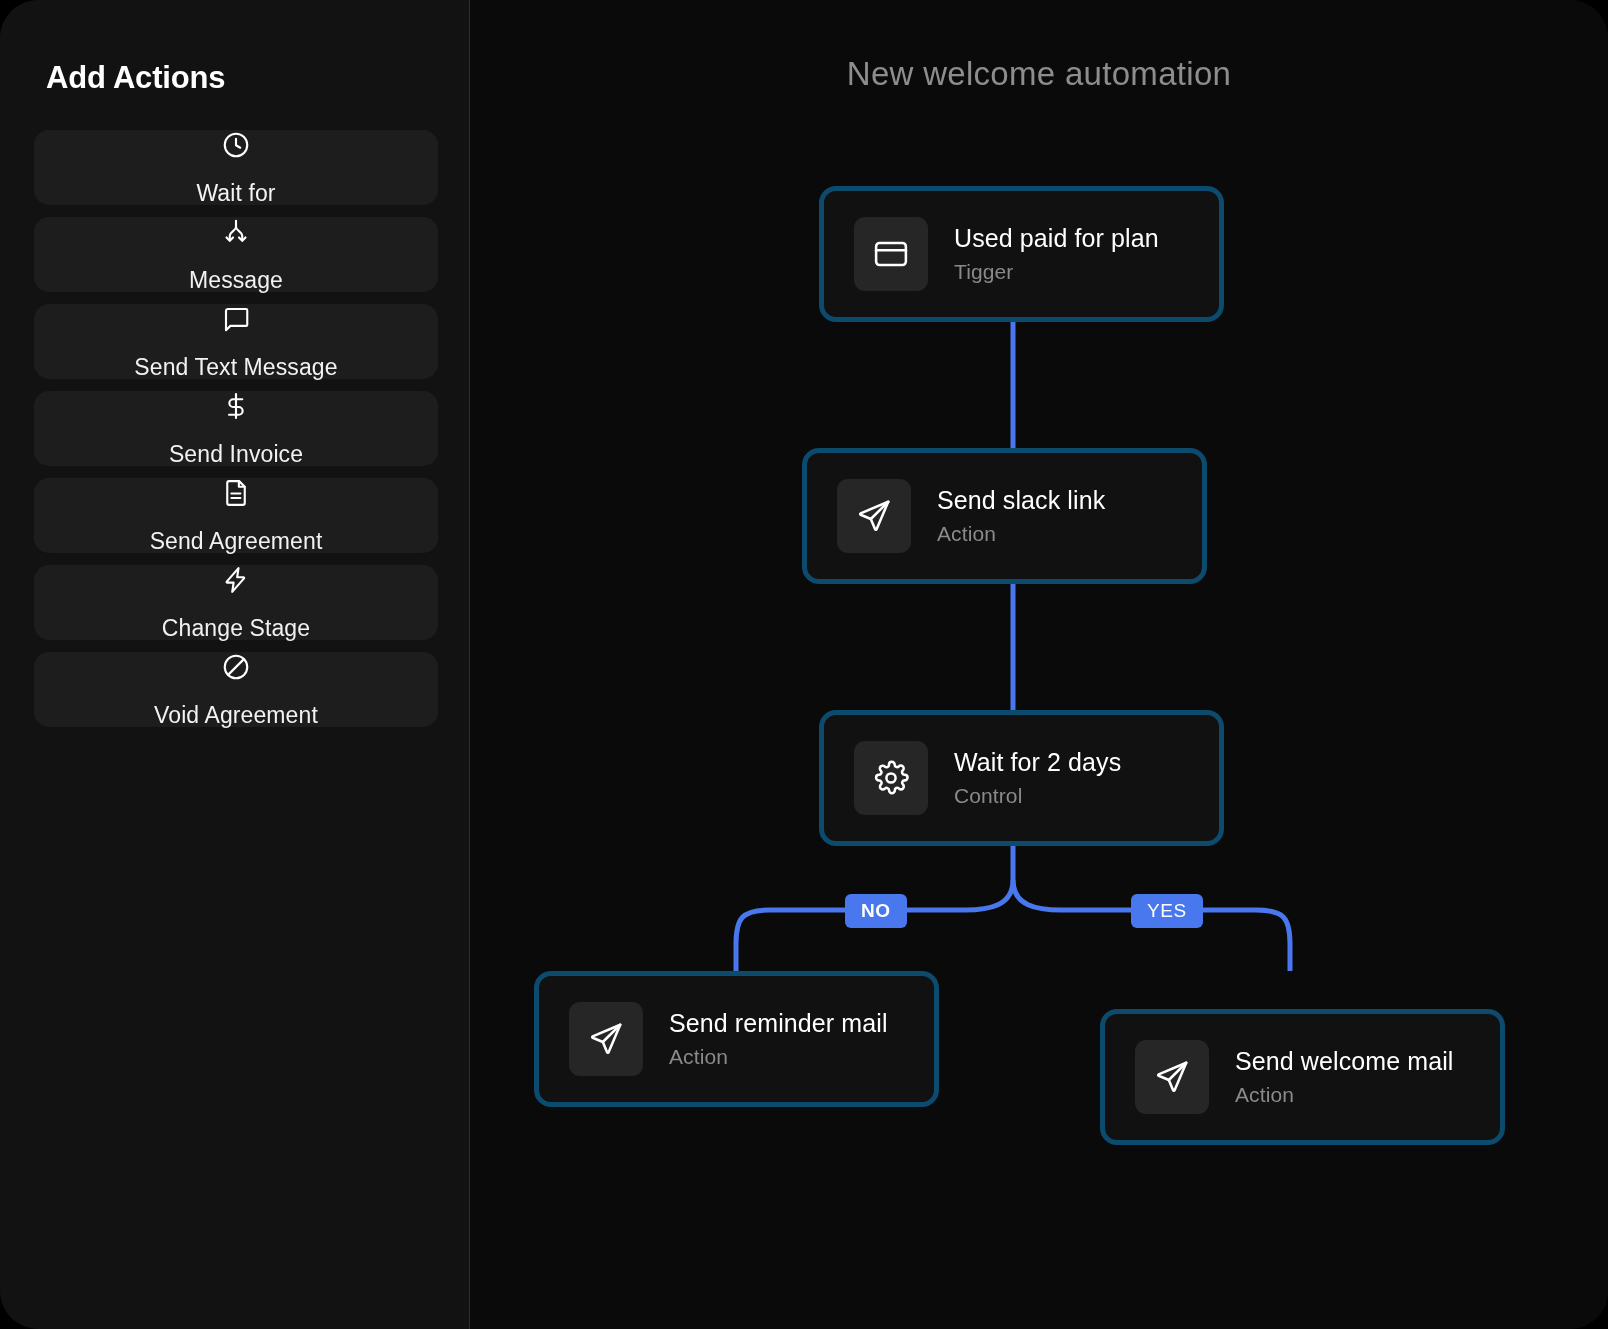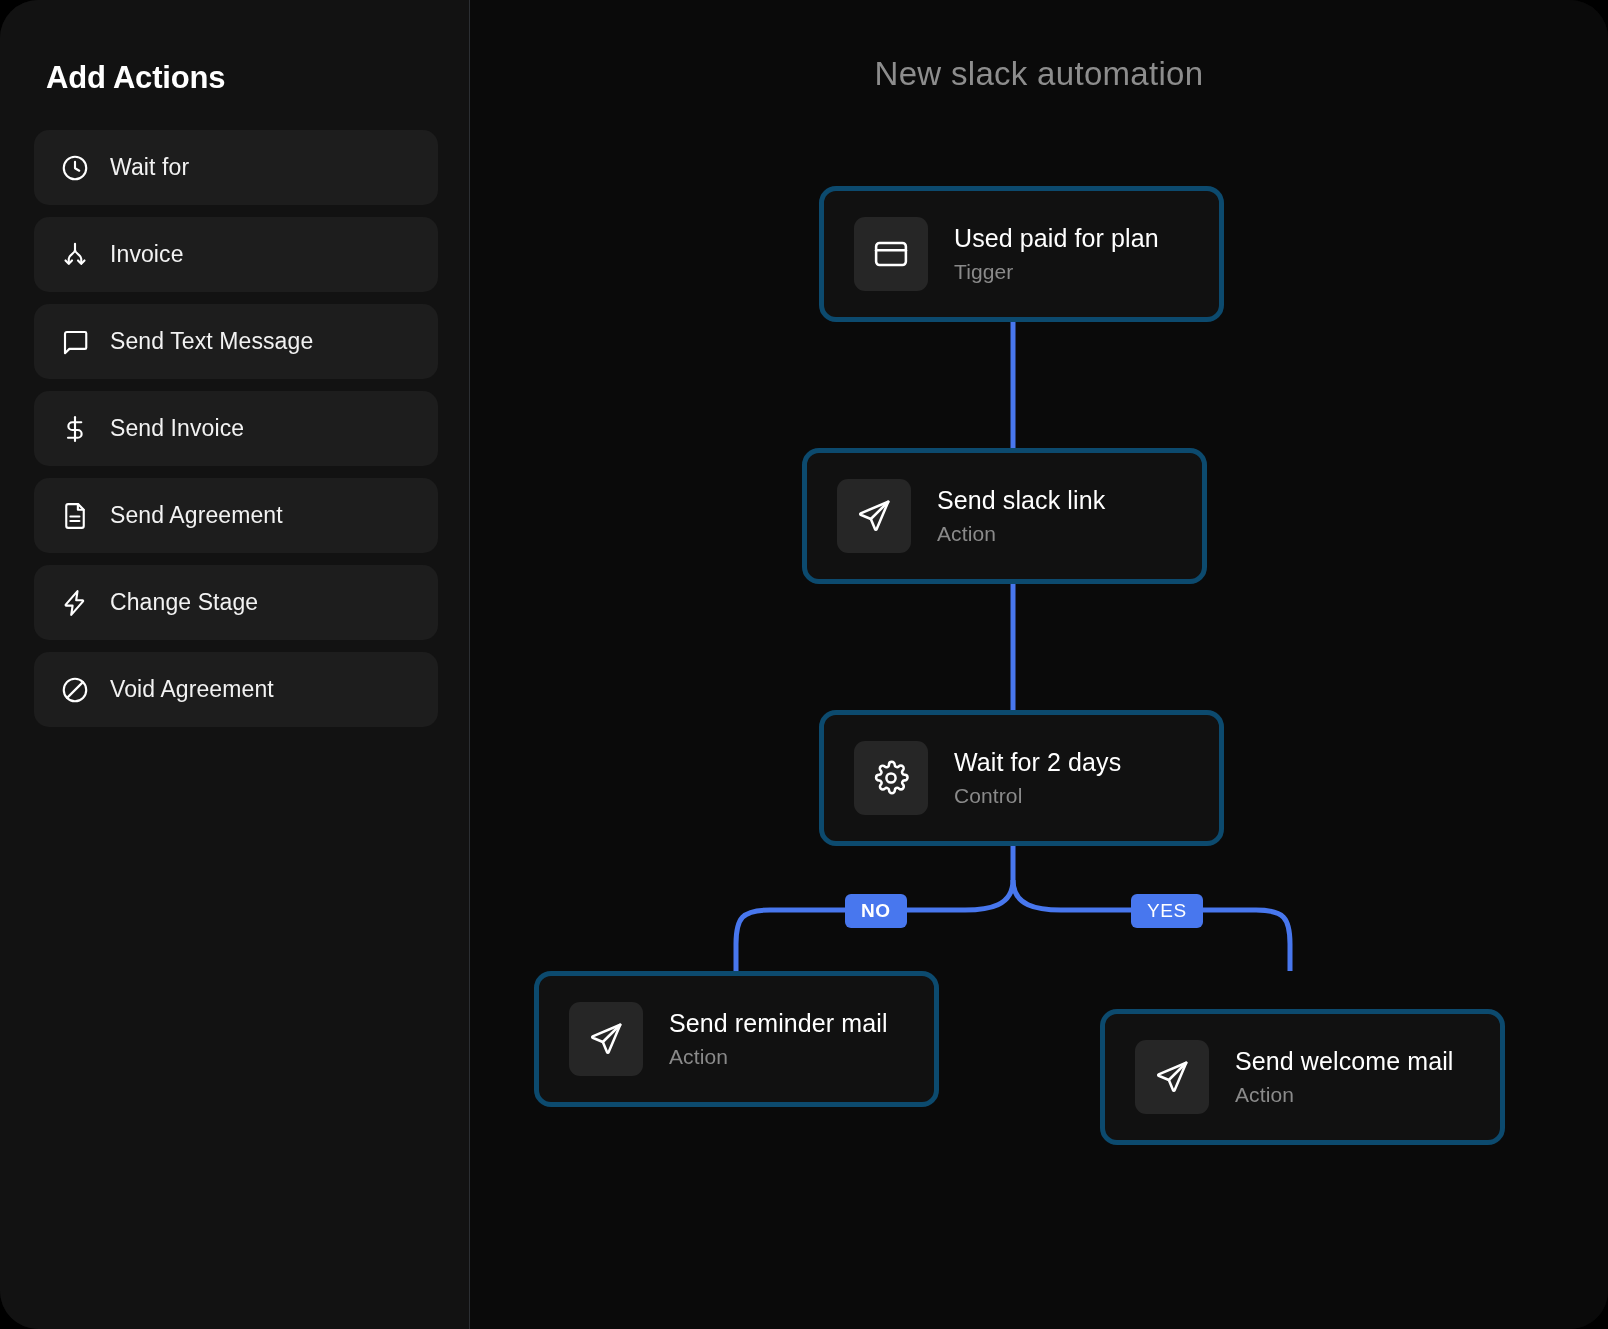--- a/index.html
+++ b/index.html
@@ -52,20 +52,21 @@
 
   .action-item {
     display: flex;
     align-items: center;
     gap: 20px;
     height: 75px;
     padding: 0 26px;
     background: #1d1d1d;
     border-radius: 15px;
     cursor: pointer;
+    flex-direction: column;
   }
 
   .action-icon {
     width: 30px; height: 30px;
     flex: 0 0 30px;
     display: flex; align-items: center; justify-content: center;
     color: #ffffff;
   }
   .action-icon svg { width: 30px; height: 30px; display: block; }
 
@@ -172,21 +173,21 @@
       <div class="action-item">
         <span class="action-icon">
           <svg viewBox="0 0 24 24" fill="none" stroke="currentColor" stroke-width="1.7" stroke-linecap="round" stroke-linejoin="round">
             <path d="M12 3v5"></path>
             <path d="M12 8c0 3-5 3.6-5 7v3"></path>
             <path d="M12 8c0 3 5 3.6 5 7v3"></path>
             <path d="M4.4 16.4 7 19.1l2.6-2.7"></path>
             <path d="M14.4 16.4 17 19.1l2.6-2.7"></path>
           </svg>
         </span>
-        <span class="action-label">Invoice</span>
+        <span class="action-label">Message</span>
       </div>
 
 
       <div class="action-item">
         <span class="action-icon">
           <svg viewBox="0 0 24 24" fill="none" stroke="currentColor" stroke-width="1.7" stroke-linecap="round" stroke-linejoin="round">
             <path d="M20 4H5.5A1.5 1.5 0 0 0 4 5.5V21l3.5-3.5H20a1 1 0 0 0 1-1V5a1 1 0 0 0-1-1Z"></path>
           </svg>
         </span>
         <span class="action-label">Send Text Message</span>
@@ -231,21 +232,21 @@
           </svg>
         </span>
         <span class="action-label">Void Agreement</span>
       </div>
 
     </div>
   </aside>
 
   <main id="canvas">
 
-    <div class="canvas-title">New slack automation</div>
+    <div class="canvas-title">New welcome automation</div>
 
     <svg id="flow-svg" viewBox="0 0 1138 1329">
       <g fill="none" stroke="#4877ee" stroke-width="5" stroke-linecap="butt">
 
         <path d="M543 318 V448"></path>
 
         <path d="M543 580 V710"></path>
 
         <path d="M543 842 V880"></path>
         <path d="M543 880 C543 906 519 910 495 910 H300"></path>

